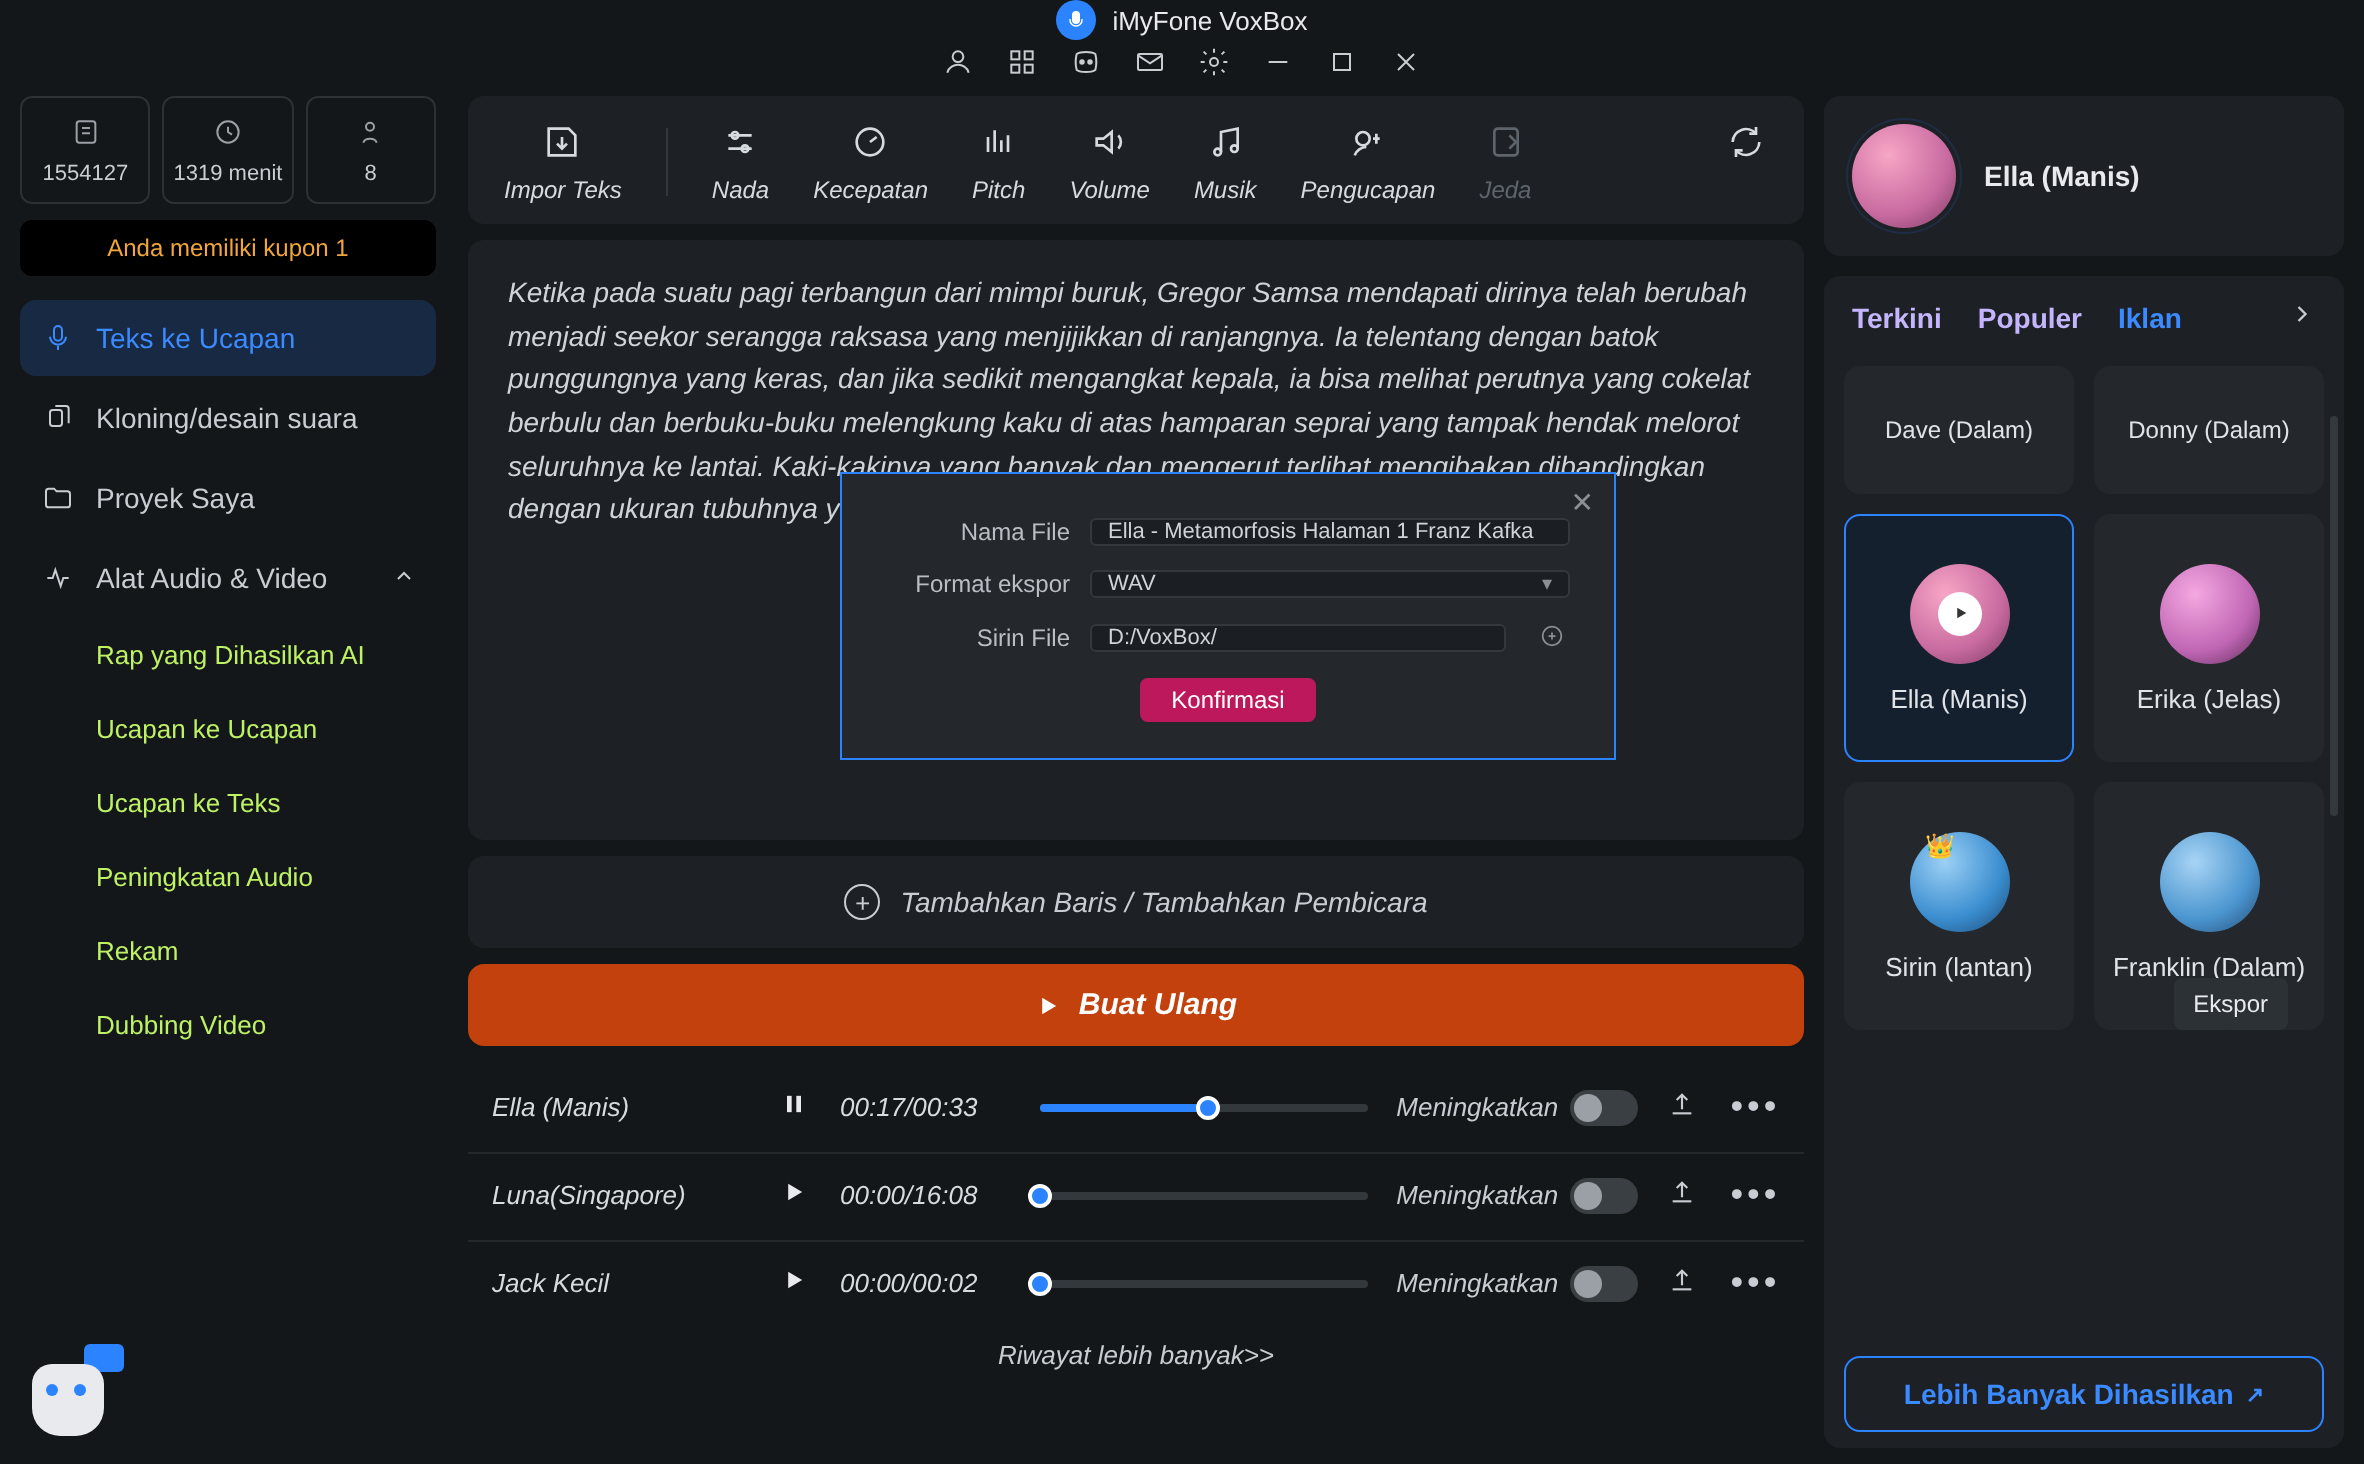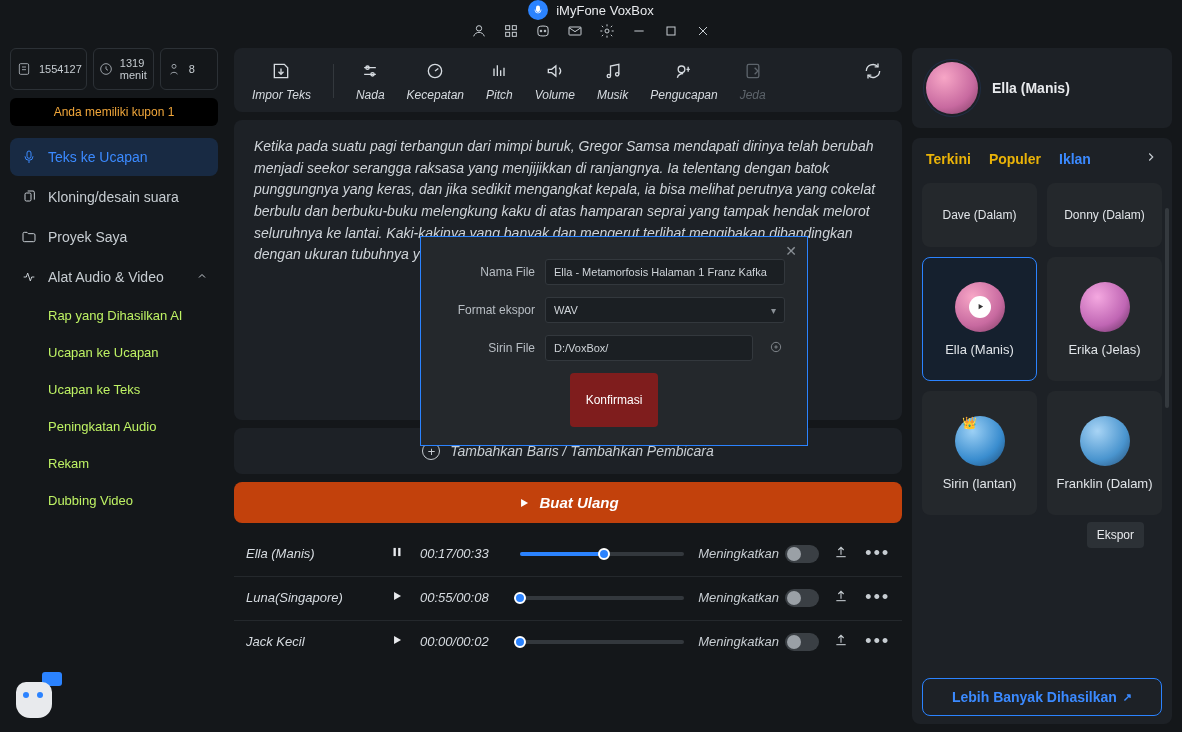--- a/index.html
+++ b/index.html
@@ -8,21 +8,21 @@
 .titlebar-left { display:flex; align-items:center; gap:8px; }
 .logo-icon { width:20px; height:20px; border-radius:50%; background:#2b83ff; display:flex; align-items:center; justify-content:center; }
 .logo-icon svg { width:12px; height:12px; }
 .app-title { color:#e8eaed; font-size:13px; font-weight:500; }
 .titlebar-right { display:flex; align-items:center; gap:14px; color:#9aa0a6; }
 .tico { width:18px; height:18px; display:inline-flex; align-items:center; justify-content:center; cursor:pointer; }
 .tico svg { width:16px; height:16px; stroke:#c7cdd2; fill:none; stroke-width:1.5; }
 .layout { display:flex; height:692px; }
 .sidebar { width:228px; background:#14171a; padding:8px 10px 0 10px; display:flex; flex-direction:column; }
 .stats-row { display:flex; gap:6px; margin-bottom:8px; }
-.stat { flex:1; border:1px solid #2c3136; border-radius:6px; padding:8px 4px; display:flex; align-items:center; gap:6px; }
+.stat { flex:1; border:1px solid #2c3136; border-radius:6px; padding:8px 4px; display:flex; flex-direction:column; align-items:center; gap:6px; }
 .stat-ic { width:18px; height:18px; display:flex; align-items:center; justify-content:center; }
 .stat-ic svg { width:16px; height:16px; stroke:#9aa0a6; fill:none; stroke-width:1.5; }
 .stat-val { font-size:11px; color:#c7cdd2; }
 .coupon { background:#000000; border-radius:6px; text-align:center; padding:7px 4px; color:#f0a63a; font-size:12px; margin-bottom:12px; }
 .nav { display:flex; flex-direction:column; gap:2px; }
 .nav-item { display:flex; align-items:center; gap:10px; padding:10px 10px; border-radius:8px; font-size:14px; cursor:pointer; }
 .nav-item.active { background:rgba(43,131,255,.18); color:#3b8aff; }
 .nav-item .nv-ic { width:18px; height:18px; display:flex; align-items:center; justify-content:center; }
 .nav-item .nv-ic svg { width:16px; height:16px; stroke:currentColor; fill:none; stroke-width:1.5; }
 .nav-item .chev { margin-left:auto; }
@@ -57,21 +57,21 @@
 .trk-act { width:18px; cursor:pointer; }
 .trk-act svg { width:16px; height:16px; stroke:#c7cdd2; fill:none; stroke-width:1.6; }
 .dots { letter-spacing:2px; font-size:18px; cursor:pointer; color:#c7cdd2; }
 .more-hist { text-align:center; color:#c7cdd2; font-size:13px; padding:8px 0 0; cursor:pointer; }
 .right { width:260px; display:flex; flex-direction:column; gap:10px; }
 .voice-header { background:#1d2126; border-radius:8px; padding:14px; display:flex; align-items:center; gap:14px; }
 .avatar { width:52px; height:52px; border-radius:50%; background:radial-gradient(circle at 35% 30%,#f7a6c6,#c86aa0 60%,#7a3a60); box-shadow:0 0 0 2px #1d2126, 0 0 0 3px #2b83ff22; }
 .voice-name { font-size:14px; font-weight:600; color:#e8eaed; }
 .voice-panel { background:#1d2126; border-radius:8px; flex:1; display:flex; flex-direction:column; overflow:hidden; position:relative; }
 .vp-tabs { display:flex; align-items:center; gap:18px; padding:12px 14px; font-size:14px; }
-.vp-tab { cursor:pointer; color:#eab308; font-weight:600; }
+.vp-tab { cursor:pointer; color:#c4b5fd; font-weight:600; }
 .vp-tab.active { color:#3b8aff; }
 .vp-tabs .chev { margin-left:auto; cursor:pointer; }
 .vp-grid { padding:4px 10px 10px; display:grid; grid-template-columns:1fr 1fr; gap:10px; overflow:hidden; position:relative; }
 .vcard { background:#24282c; border-radius:8px; height:124px; display:flex; flex-direction:column; align-items:center; justify-content:center; gap:10px; position:relative; cursor:pointer; }
 .vcard.small { height:64px; justify-content:center; }
 .vcard.small .vlabel { font-size:12px; }
 .vcard.selected { background:#15202e; border:1px solid #2b83ff; }
 .vcircle { width:50px; height:50px; border-radius:50%; background:radial-gradient(circle at 35% 30%,#f4c9a8,#c58a66 60%,#6b4330); position:relative; }
 .vcard[data-vc="ella"] .vcircle { background:radial-gradient(circle at 35% 30%,#f7a6c6,#c86aa0 60%,#7a3a60); }
 .vcard[data-vc="erika"] .vcircle { background:radial-gradient(circle at 35% 30%,#f4a8e0,#c066b4 60%,#5a2a55); }
@@ -82,24 +82,24 @@
 .crown { position:absolute; top:0; left:8px; font-size:12px; }
 .vlabel { font-size:13px; color:#e0e4e8; }
 .vp-more { position:absolute; left:10px; right:10px; bottom:8px; border:1px solid #2b83ff; border-radius:8px; color:#3b8aff; background:#1d2126; text-align:center; padding:10px; font-size:14px; font-weight:600; cursor:pointer; display:flex; align-items:center; justify-content:center; gap:6px; }
 .vp-more .ext { font-size:11px; }
 .scroll-ind { position:absolute; right:3px; top:70px; width:4px; height:200px; background:#34393e; border-radius:2px; }
 
 .modal { position:absolute; left:420px; top:236px; width:388px; border:1px solid #2b83ff; background:#24282c; padding:22px 22px 18px; z-index:50; }
 .modal-close { position:absolute; right:10px; top:6px; color:#8a9096; cursor:pointer; font-size:14px; }
 .mrow { display:flex; align-items:center; gap:10px; margin-bottom:12px; }
 .mlabel { width:92px; text-align:right; font-size:12px; color:#b8bec4; }
-.minput { flex:1; background:#1b1f23; border:1px solid #33383d; border-radius:3px; padding:6px 8px; font-size:11px; color:#cfd4d9; height:26px; display:flex; align-items:center; justify-content:space-between; }
+.minput { flex:1; background:#1b1f23; border:1px solid #33383d; border-radius:3px; padding:6px 8px; font-size:11px; color:#cfd4d9; height:14px; display:flex; align-items:center; justify-content:space-between; }
 .minput .dd { color:#8a9096; font-size:10px; }
-.mconfirm { display:block; margin:6px auto 0; background:#7f1d1d; color:#fff; border:none; border-radius:4px; padding:20px 16px; font-size:12px; cursor:pointer; }
-.tooltip { position:absolute; right:38px; bottom:184px; background:#2c3136; color:#e8eaed; font-size:12px; padding:6px 10px; border-radius:4px; z-index:60; }
+.mconfirm { display:block; margin:6px auto 0; background:#be185d; color:#fff; border:none; border-radius:4px; padding:4px 16px; font-size:12px; cursor:pointer; }
+.tooltip { position:absolute; right:38px; bottom:217px; background:#2c3136; color:#e8eaed; font-size:12px; padding:6px 10px; border-radius:4px; z-index:60; }
 .tooltip::after { content:""; position:absolute; left:50%; bottom:-5px; transform:translateX(-50%); border:5px solid transparent; border-top-color:#2c3136; }
 .assistant-float { position:absolute; left:14px; bottom:14px; width:44px; height:44px; z-index:40; }
 .assistant-float .bubble { position:absolute; right:-4px; top:-2px; width:20px; height:14px; background:#2b83ff; border-radius:3px; }
 .assistant-float .bot { width:36px; height:36px; background:#e8eaed; border-radius:10px 10px 14px 14px; position:absolute; bottom:0; left:2px; }
 .assistant-float .bot::before { content:""; position:absolute; left:7px; top:10px; width:6px; height:6px; background:#2b83ff; border-radius:50%; box-shadow:14px 0 0 #2b83ff; }
 .loc-ic { width:16px; height:16px; margin-left:6px; }
 .loc-ic svg { width:14px; height:14px; stroke:#8a9096; fill:none; stroke-width:1.5; }
 </style>
 </head>
 <body>
@@ -367,21 +367,21 @@
                 <path d="M12 16V5M8 9l4-4 4 4"></path>
                 <path d="M5 19h14"></path>
               </svg></span>
           <span class="dots">•••</span>
         </div>
         <div class="track">
           <span class="trk-name">Luna(Singapore)</span>
           <span class="play-ic"><svg viewBox="0 0 24 24">
                 <path d="M7 5v14l12-7z"></path>
               </svg></span>
-          <span class="trk-time">00:55/00:08</span>
+          <span class="trk-time">00:00/16:08</span>
           <div class="prog">
               <div class="prog-dot" style="left:0%"></div>
             </div>
           <div class="trk-enh">
               <span>Meningkatkan</span>
               <span class="toggle"></span>
             </div>
           <span class="trk-act"><svg viewBox="0 0 24 24">
                 <path d="M12 16V5M8 9l4-4 4 4"></path>
                 <path d="M5 19h14"></path>
@@ -401,20 +401,21 @@
               <span>Meningkatkan</span>
               <span class="toggle"></span>
             </div>
           <span class="trk-act"><svg viewBox="0 0 24 24">
                 <path d="M12 16V5M8 9l4-4 4 4"></path>
                 <path d="M5 19h14"></path>
               </svg></span>
           <span class="dots">•••</span>
         </div>
       </div>
+      <div class="more-hist">Riwayat lebih banyak&gt;&gt;</div>
     </div>
 
     <div class="right">
       <div class="voice-header">
         <div class="avatar"></div>
         <div class="voice-name">Ella (Manis)</div>
       </div>
       <div class="voice-panel">
         <div class="vp-tabs">
           <span class="vp-tab">Terkini</span>

